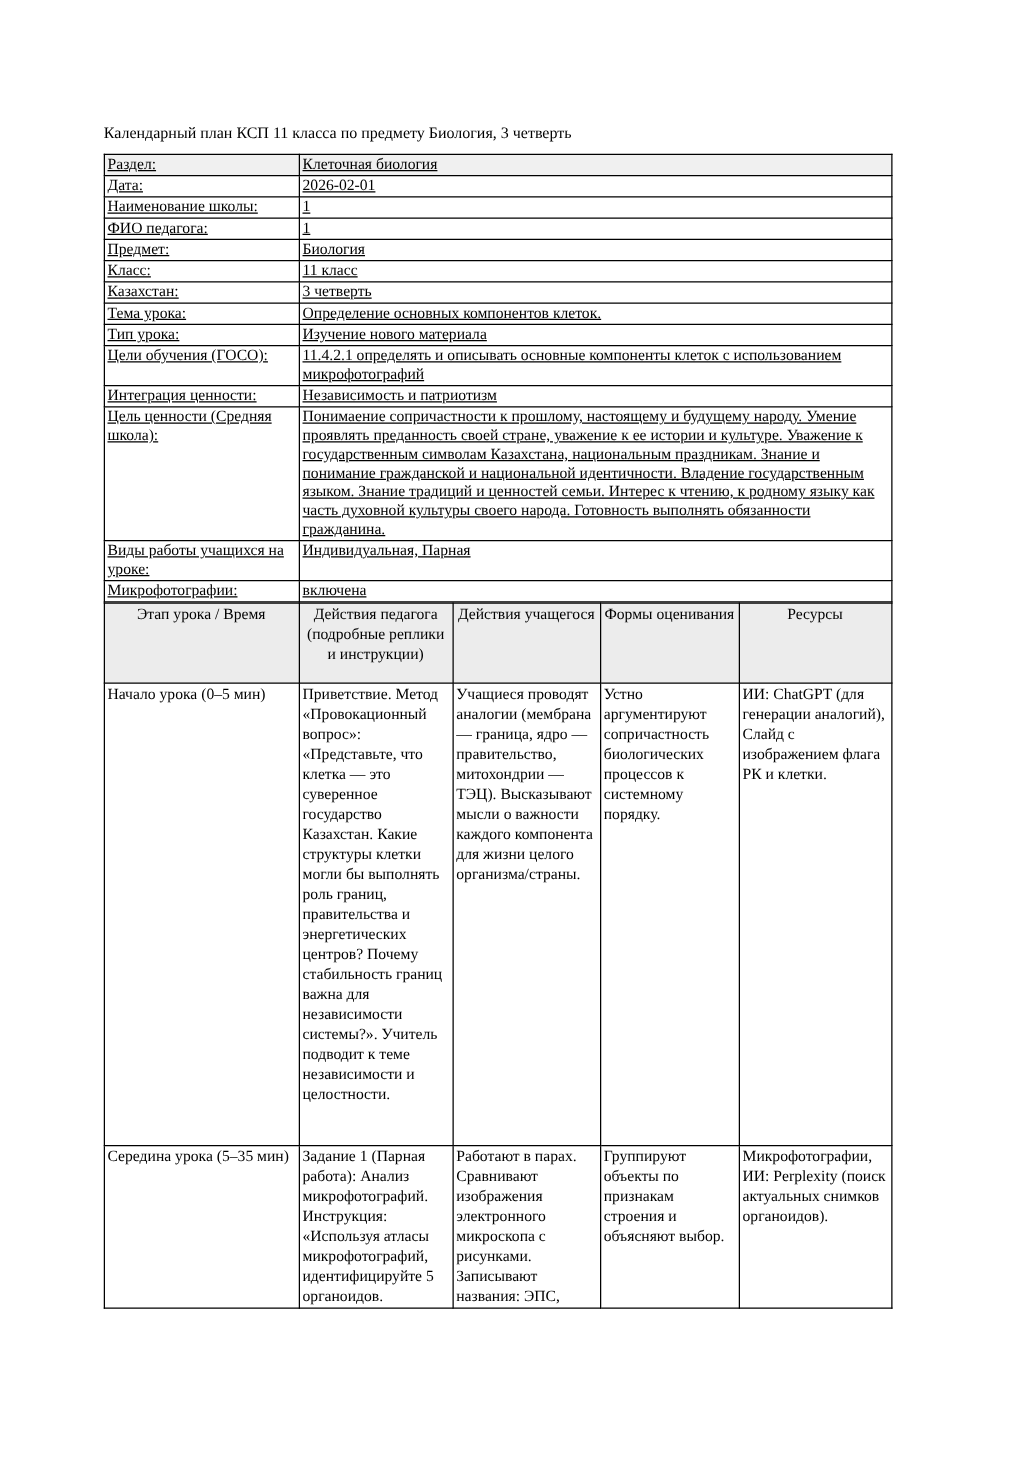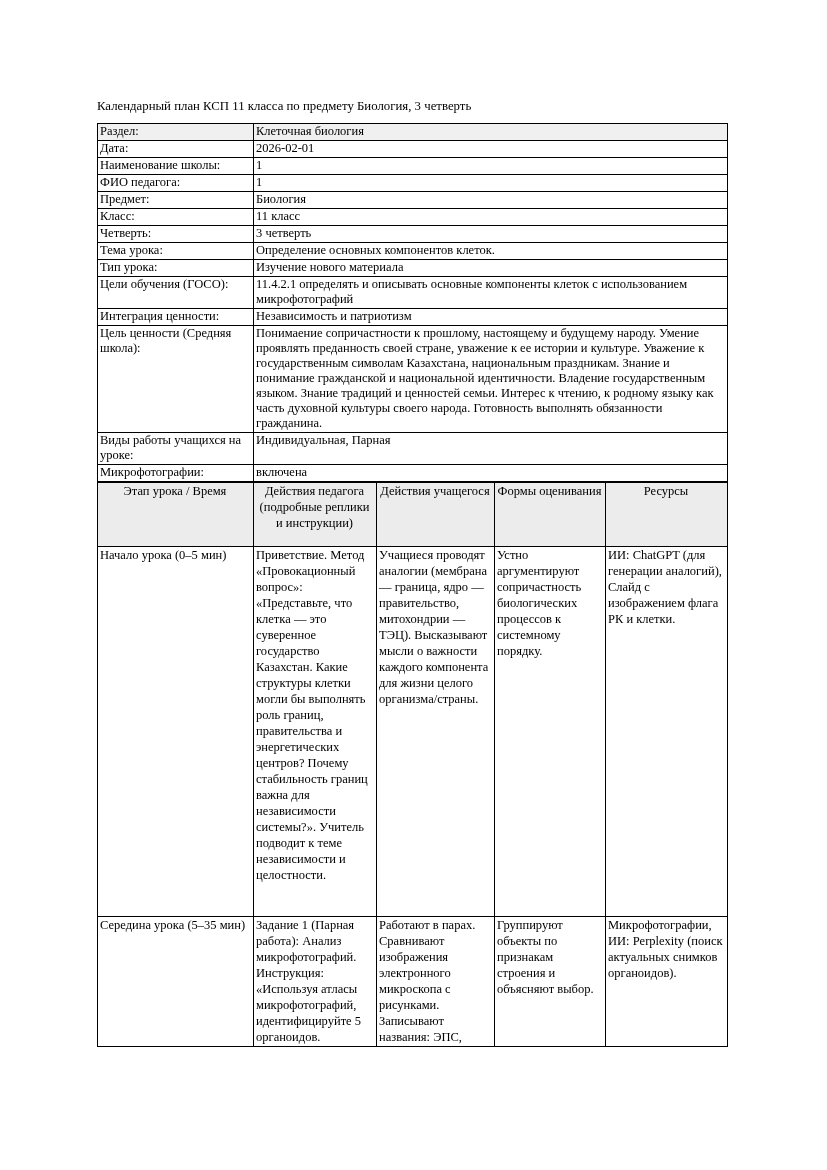--- a/index.html
+++ b/index.html
@@ -9,21 +9,21 @@
   }
   body {
     width: 827px;
     height: 1170px;
     overflow: hidden;
     font-family: "Liberation Serif", "DejaVu Serif", serif;
     color: #000000;
   }
   .doc {
     position: absolute;
-    left: 97px;
+    left: 83px;
     top: 99px;
     width: 630px;
   }
   .doc-title {
     font-size: 12.8px;
     line-height: 15px;
     margin: 0 0 9px 0;
   }
   table {
     border-collapse: collapse;
@@ -34,20 +34,21 @@
   td, th {
     border: 1px solid #000000;
     vertical-align: top;
     text-align: left;
     font-weight: normal;
     padding: 0 3px 1px 2px;
     overflow: hidden;
   }
   .info-table td {
     line-height: 15px;
+    text-decoration: underline;
   }
   .info-table tr.shaded td {
     background: #f0f0f0;
   }
   .section-heading {
     font-size: 12.8px;
     line-height: 15px;
     margin: 3px 0 8px 0;
   }
   .lesson-table td, .lesson-table th {
@@ -93,21 +94,21 @@
       </tr>
       <tr>
         <td>Предмет:</td>
         <td>Биология</td>
       </tr>
       <tr>
         <td>Класс:</td>
         <td>11 класс</td>
       </tr>
       <tr>
-        <td>Четверть:</td>
+        <td>Казахстан:</td>
         <td>3 четверть</td>
       </tr>
       <tr>
         <td>Тема урока:</td>
         <td>Определение основных компонентов клеток.</td>
       </tr>
       <tr>
         <td>Тип урока:</td>
         <td>Изучение нового материала</td>
       </tr>

